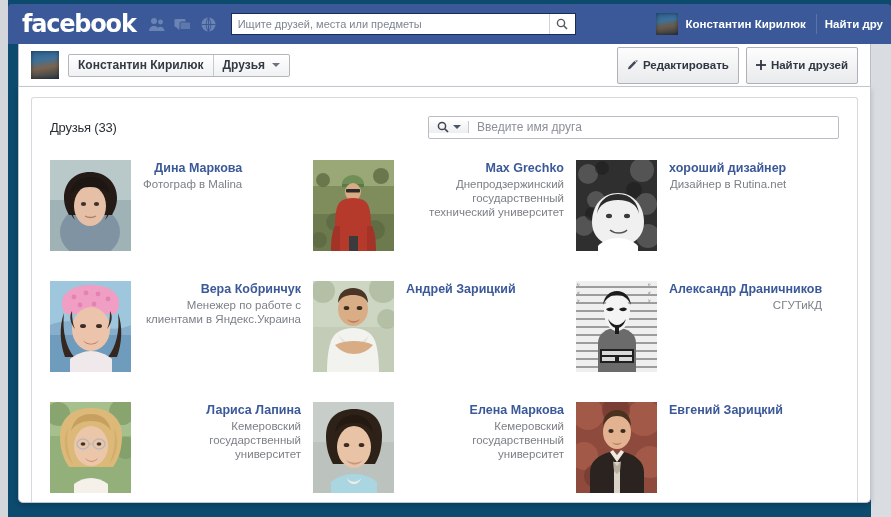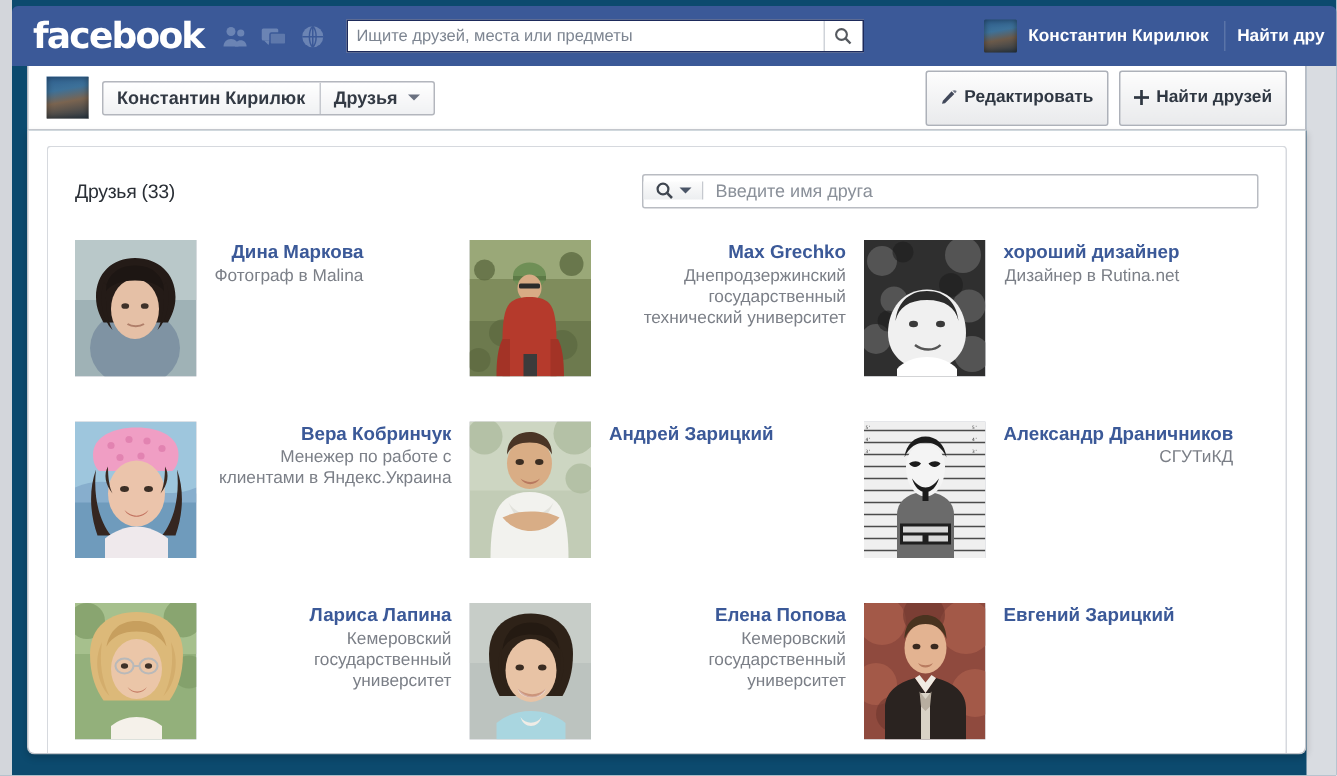--- a/index.html
+++ b/index.html
@@ -646,21 +646,21 @@
               <path d="M22 28c-2 14 0 24 4 32-7-7-9-21-4-32zM60 28c2 14 0 24-4 32 7-7 9-21 4-32z" fill="#2e2218"></path>
               <ellipse cx="33.5" cy="43" rx="2.8" ry="2" fill="#3a2c22"></ellipse>
               <ellipse cx="48.5" cy="43" rx="2.8" ry="2" fill="#3a2c22"></ellipse>
               <path d="M32 57c6 7 14 7 19 0-2 8-17 8-19 0z" fill="#fff"></path>
               <path d="M32 57c6 5 14 5 19 0-3 8-16 8-19 0z" fill="#b5705a" opacity=".55"></path>
               <path d="M18 80c6-5 14-8 23-8s17 3 23 8v11H18z" fill="#a9d6e0"></path>
               <path d="M34 76c3 5 11 5 14 0-2 8-12 8-14 0z" fill="#f0ece6"></path>
             </svg>
           </div>
           <div class="finfo">
-            <div class="fname">Елена Попова</div>
+            <div class="fname">Елена Маркова</div>
             <div class="fdesc">Кемеровский государственный университет</div>
           </div>
         </div>
 
         <div class="friend">
           <div class="thumb">
             <svg viewBox="0 0 81 91" preserveAspectRatio="none">
               <rect width="81" height="91" fill="#8f4a3e"></rect>
               <g fill="#a85d4b" opacity=".8">
                 <circle cx="12" cy="12" r="16"></circle>

